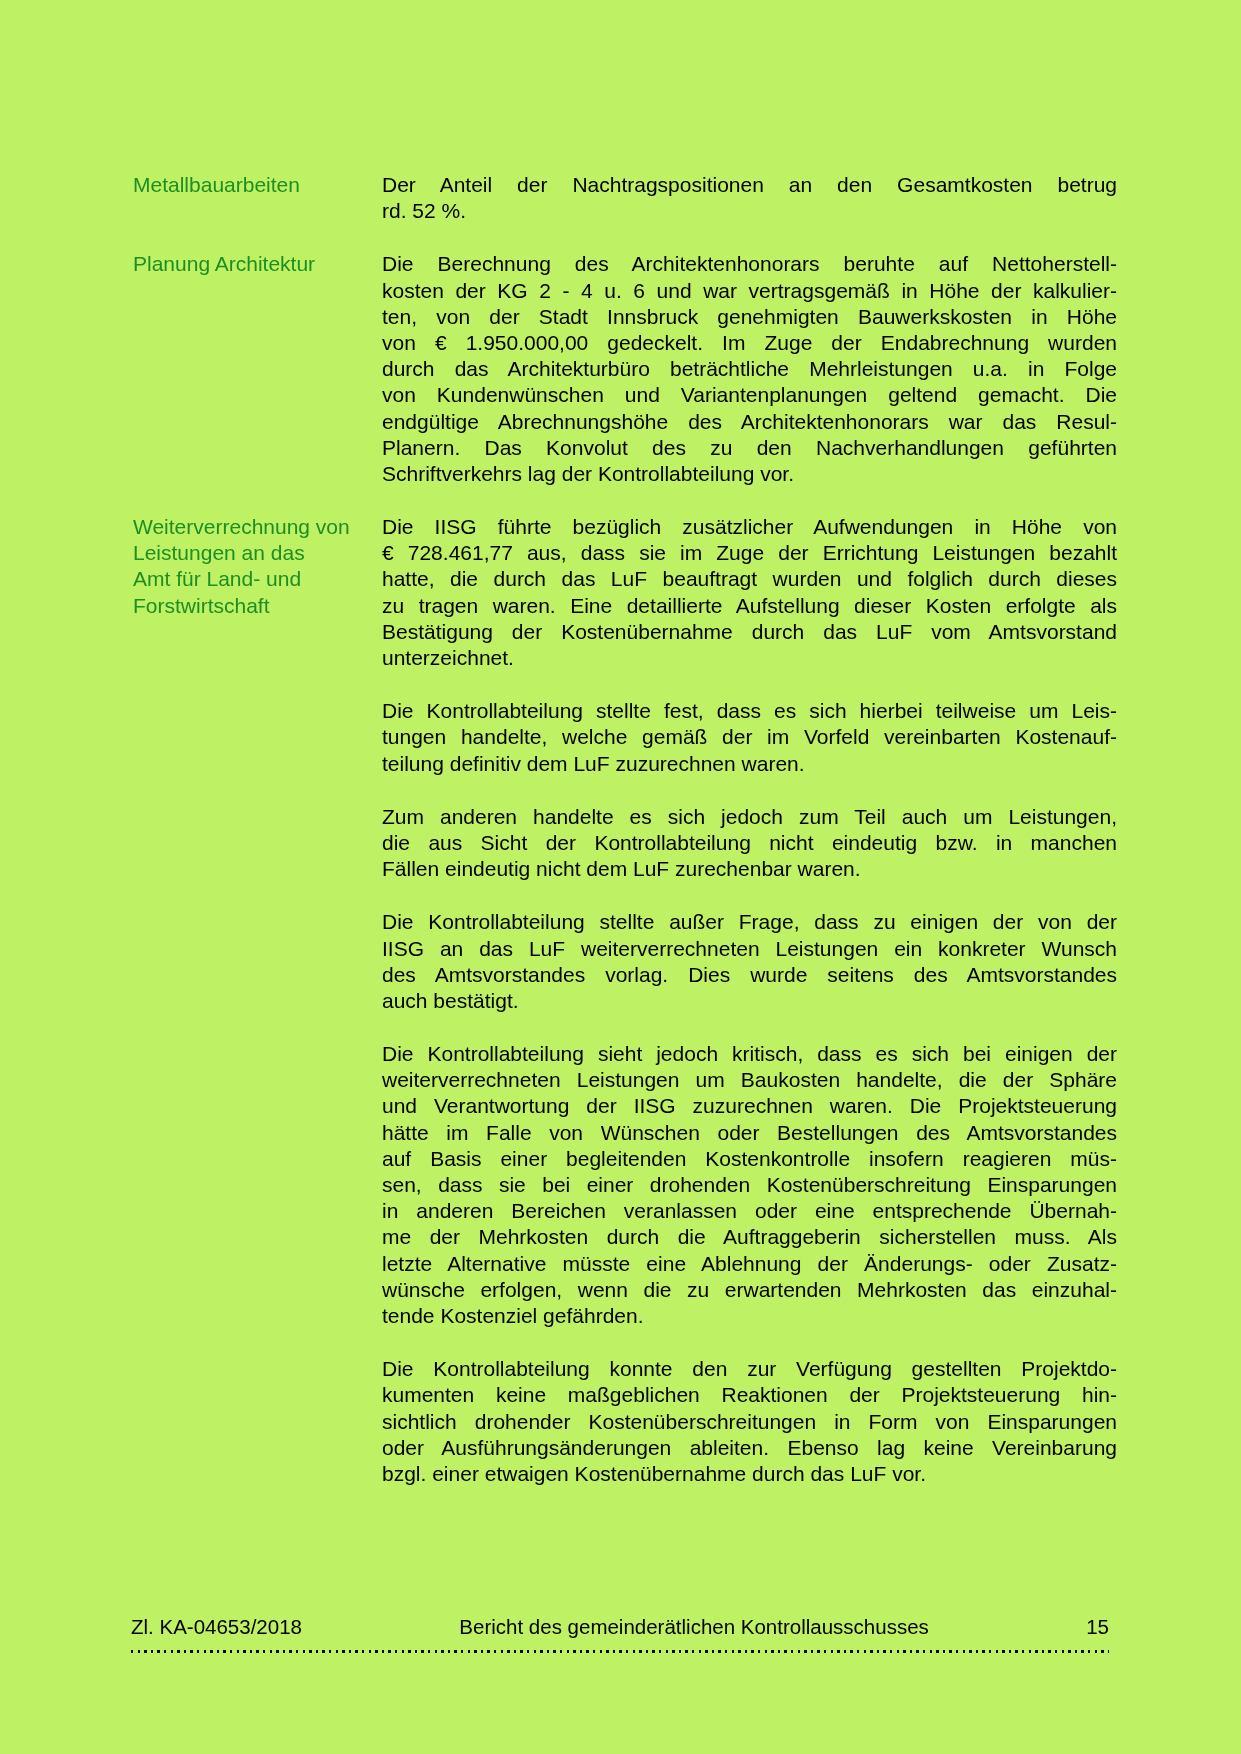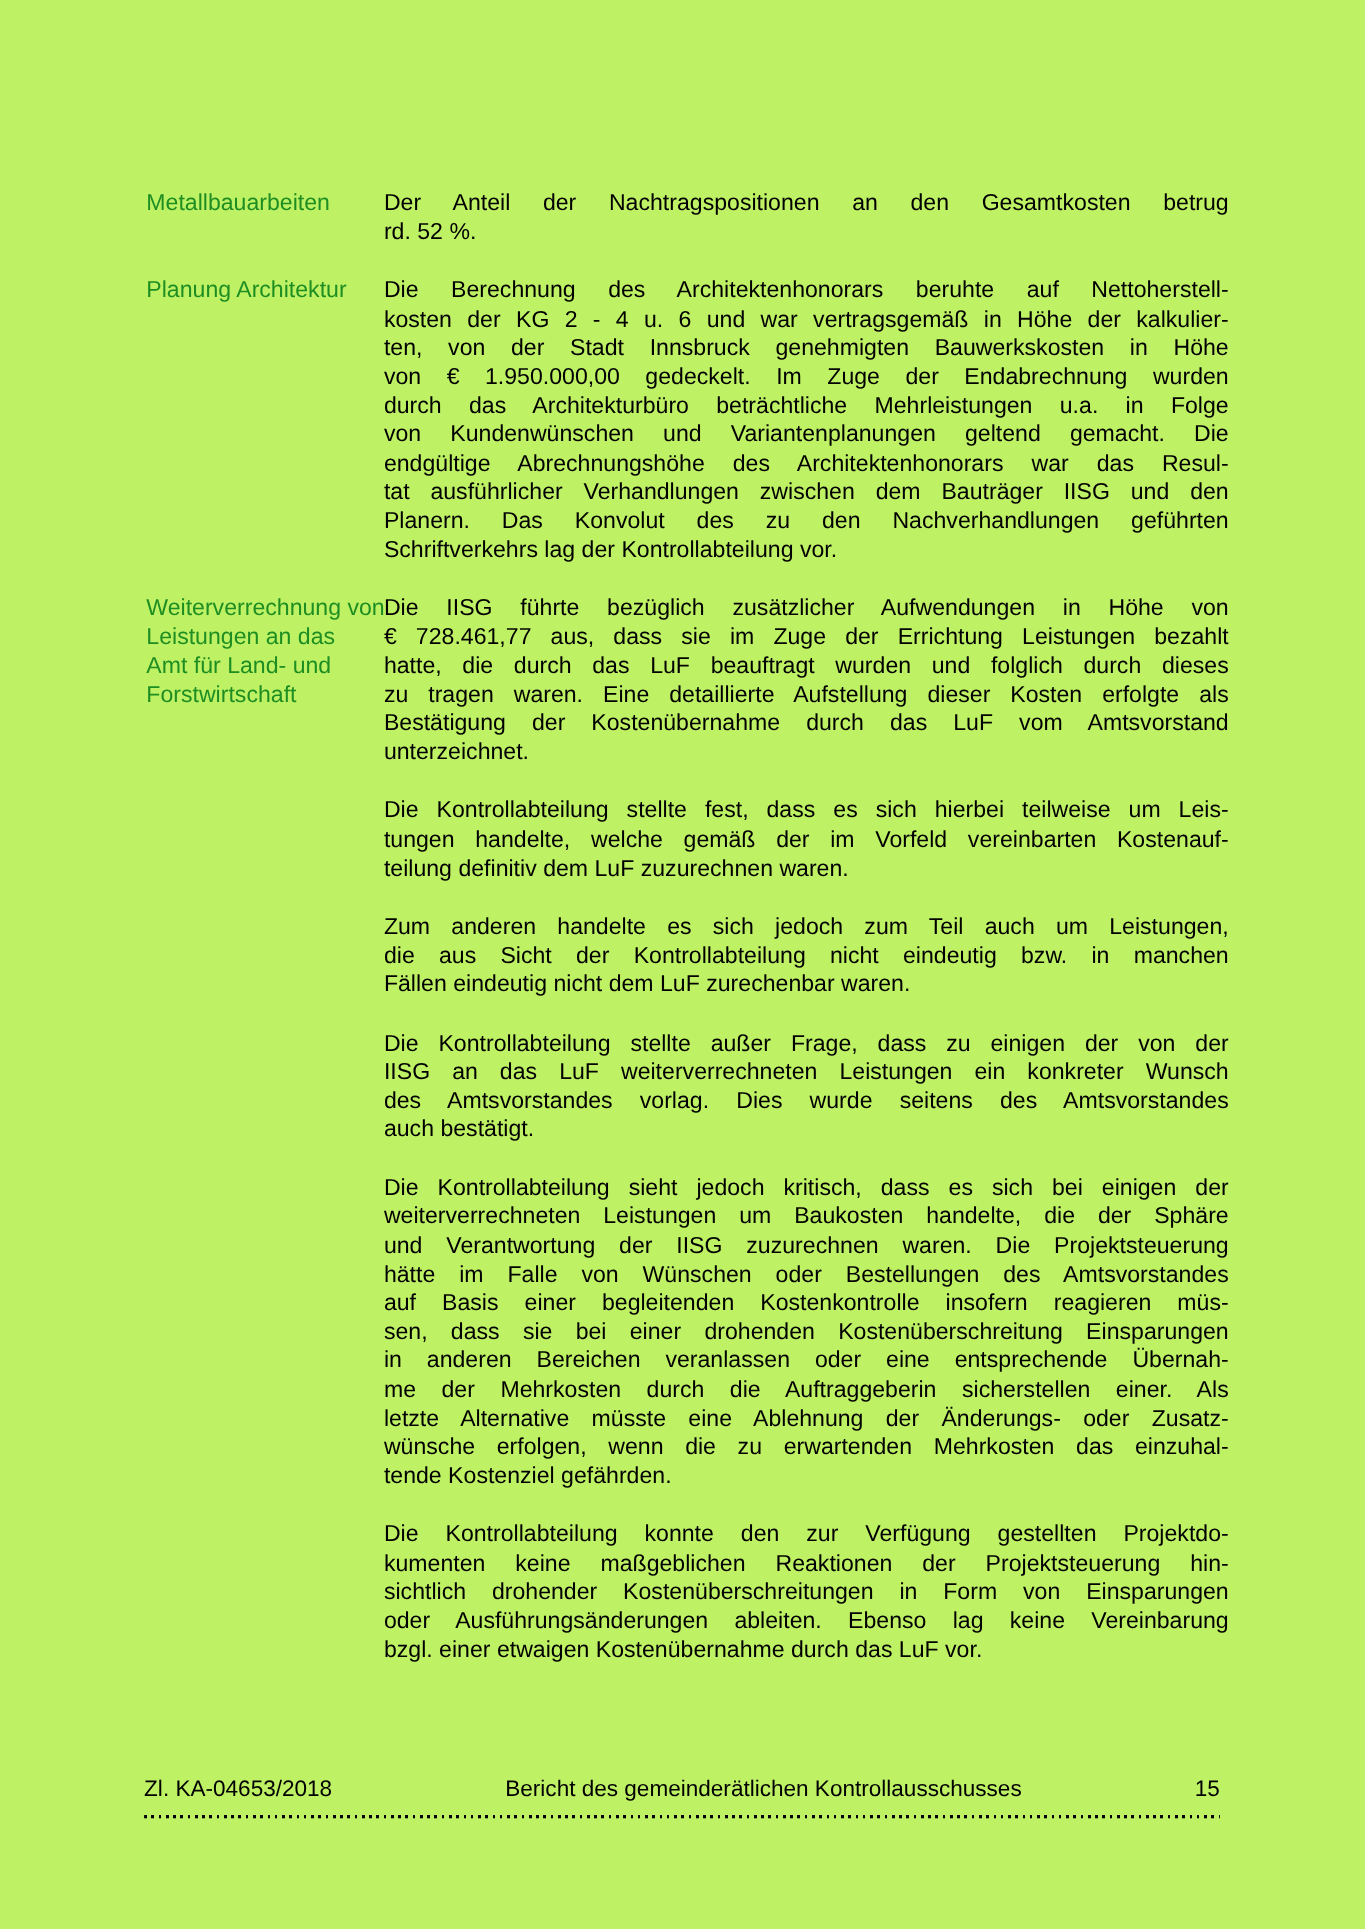--- a/index.html
+++ b/index.html
@@ -39,20 +39,21 @@
     font-size: 21px;
     line-height: 26.2px;
     margin: 0 0 27px 0;
   }
   .line {
     text-align: justify;
     text-align-last: justify;
     white-space: normal;
     height: 26.2px;
     overflow: hidden;
+    margin-left: 33px;
   }
   .line.last {
     text-align: center;
     text-align-last: left;
   }
   .footer-rule {
     position: absolute;
     left: 131px;
     top: 1650px;
     width: 978px;
@@ -95,21 +96,20 @@
         </div>
         <div class="body-col">
           <div class="para">
             <div class="line">Die Berechnung des Architektenhonorars beruhte auf Nettoherstell-</div>
             <div class="line">kosten der KG 2 - 4 u. 6 und war vertragsgemäß in Höhe der kalkulier-</div>
             <div class="line">ten, von der Stadt Innsbruck genehmigten Bauwerkskosten in Höhe</div>
             <div class="line">von € 1.950.000,00 gedeckelt. Im Zuge der Endabrechnung wurden</div>
             <div class="line">durch das Architekturbüro beträchtliche Mehrleistungen u.a. in Folge</div>
             <div class="line">von Kundenwünschen und Variantenplanungen geltend gemacht. Die</div>
             <div class="line">endgültige Abrechnungshöhe des Architektenhonorars war das Resul-</div>
-            <div class="line">tat ausführlicher Verhandlungen zwischen dem Bauträger IISG und den</div>
             <div class="line">Planern. Das Konvolut des zu den Nachverhandlungen geführten</div>
             <div class="line last">Schriftverkehrs lag der Kontrollabteilung vor.</div>
           </div>
         </div>
       </div>
       <div class="block">
         <div class="heading">
           <div class="heading-line">Weiterverrechnung von</div>
           <div class="heading-line">Leistungen an das</div>
           <div class="heading-line">Amt für Land- und</div>
@@ -141,21 +141,21 @@
             <div class="line last">auch bestätigt.</div>
           </div>
           <div class="para">
             <div class="line">Die Kontrollabteilung sieht jedoch kritisch, dass es sich bei einigen der</div>
             <div class="line">weiterverrechneten Leistungen um Baukosten handelte, die der Sphäre</div>
             <div class="line">und Verantwortung der IISG zuzurechnen waren. Die Projektsteuerung</div>
             <div class="line">hätte im Falle von Wünschen oder Bestellungen des Amtsvorstandes</div>
             <div class="line">auf Basis einer begleitenden Kostenkontrolle insofern reagieren müs-</div>
             <div class="line">sen, dass sie bei einer drohenden Kostenüberschreitung Einsparungen</div>
             <div class="line">in anderen Bereichen veranlassen oder eine entsprechende Übernah-</div>
-            <div class="line">me der Mehrkosten durch die Auftraggeberin sicherstellen einer. Als</div>
+            <div class="line">me der Mehrkosten durch die Auftraggeberin sicherstellen muss. Als</div>
             <div class="line">letzte Alternative müsste eine Ablehnung der Änderungs- oder Zusatz-</div>
             <div class="line">wünsche erfolgen, wenn die zu erwartenden Mehrkosten das einzuhal-</div>
             <div class="line last">tende Kostenziel gefährden.</div>
           </div>
           <div class="para">
             <div class="line">Die Kontrollabteilung konnte den zur Verfügung gestellten Projektdo-</div>
             <div class="line">kumenten keine maßgeblichen Reaktionen der Projektsteuerung hin-</div>
             <div class="line">sichtlich drohender Kostenüberschreitungen in Form von Einsparungen</div>
             <div class="line">oder Ausführungsänderungen ableiten. Ebenso lag keine Vereinbarung</div>
             <div class="line last">bzgl. einer etwaigen Kostenübernahme durch das LuF vor.</div>

